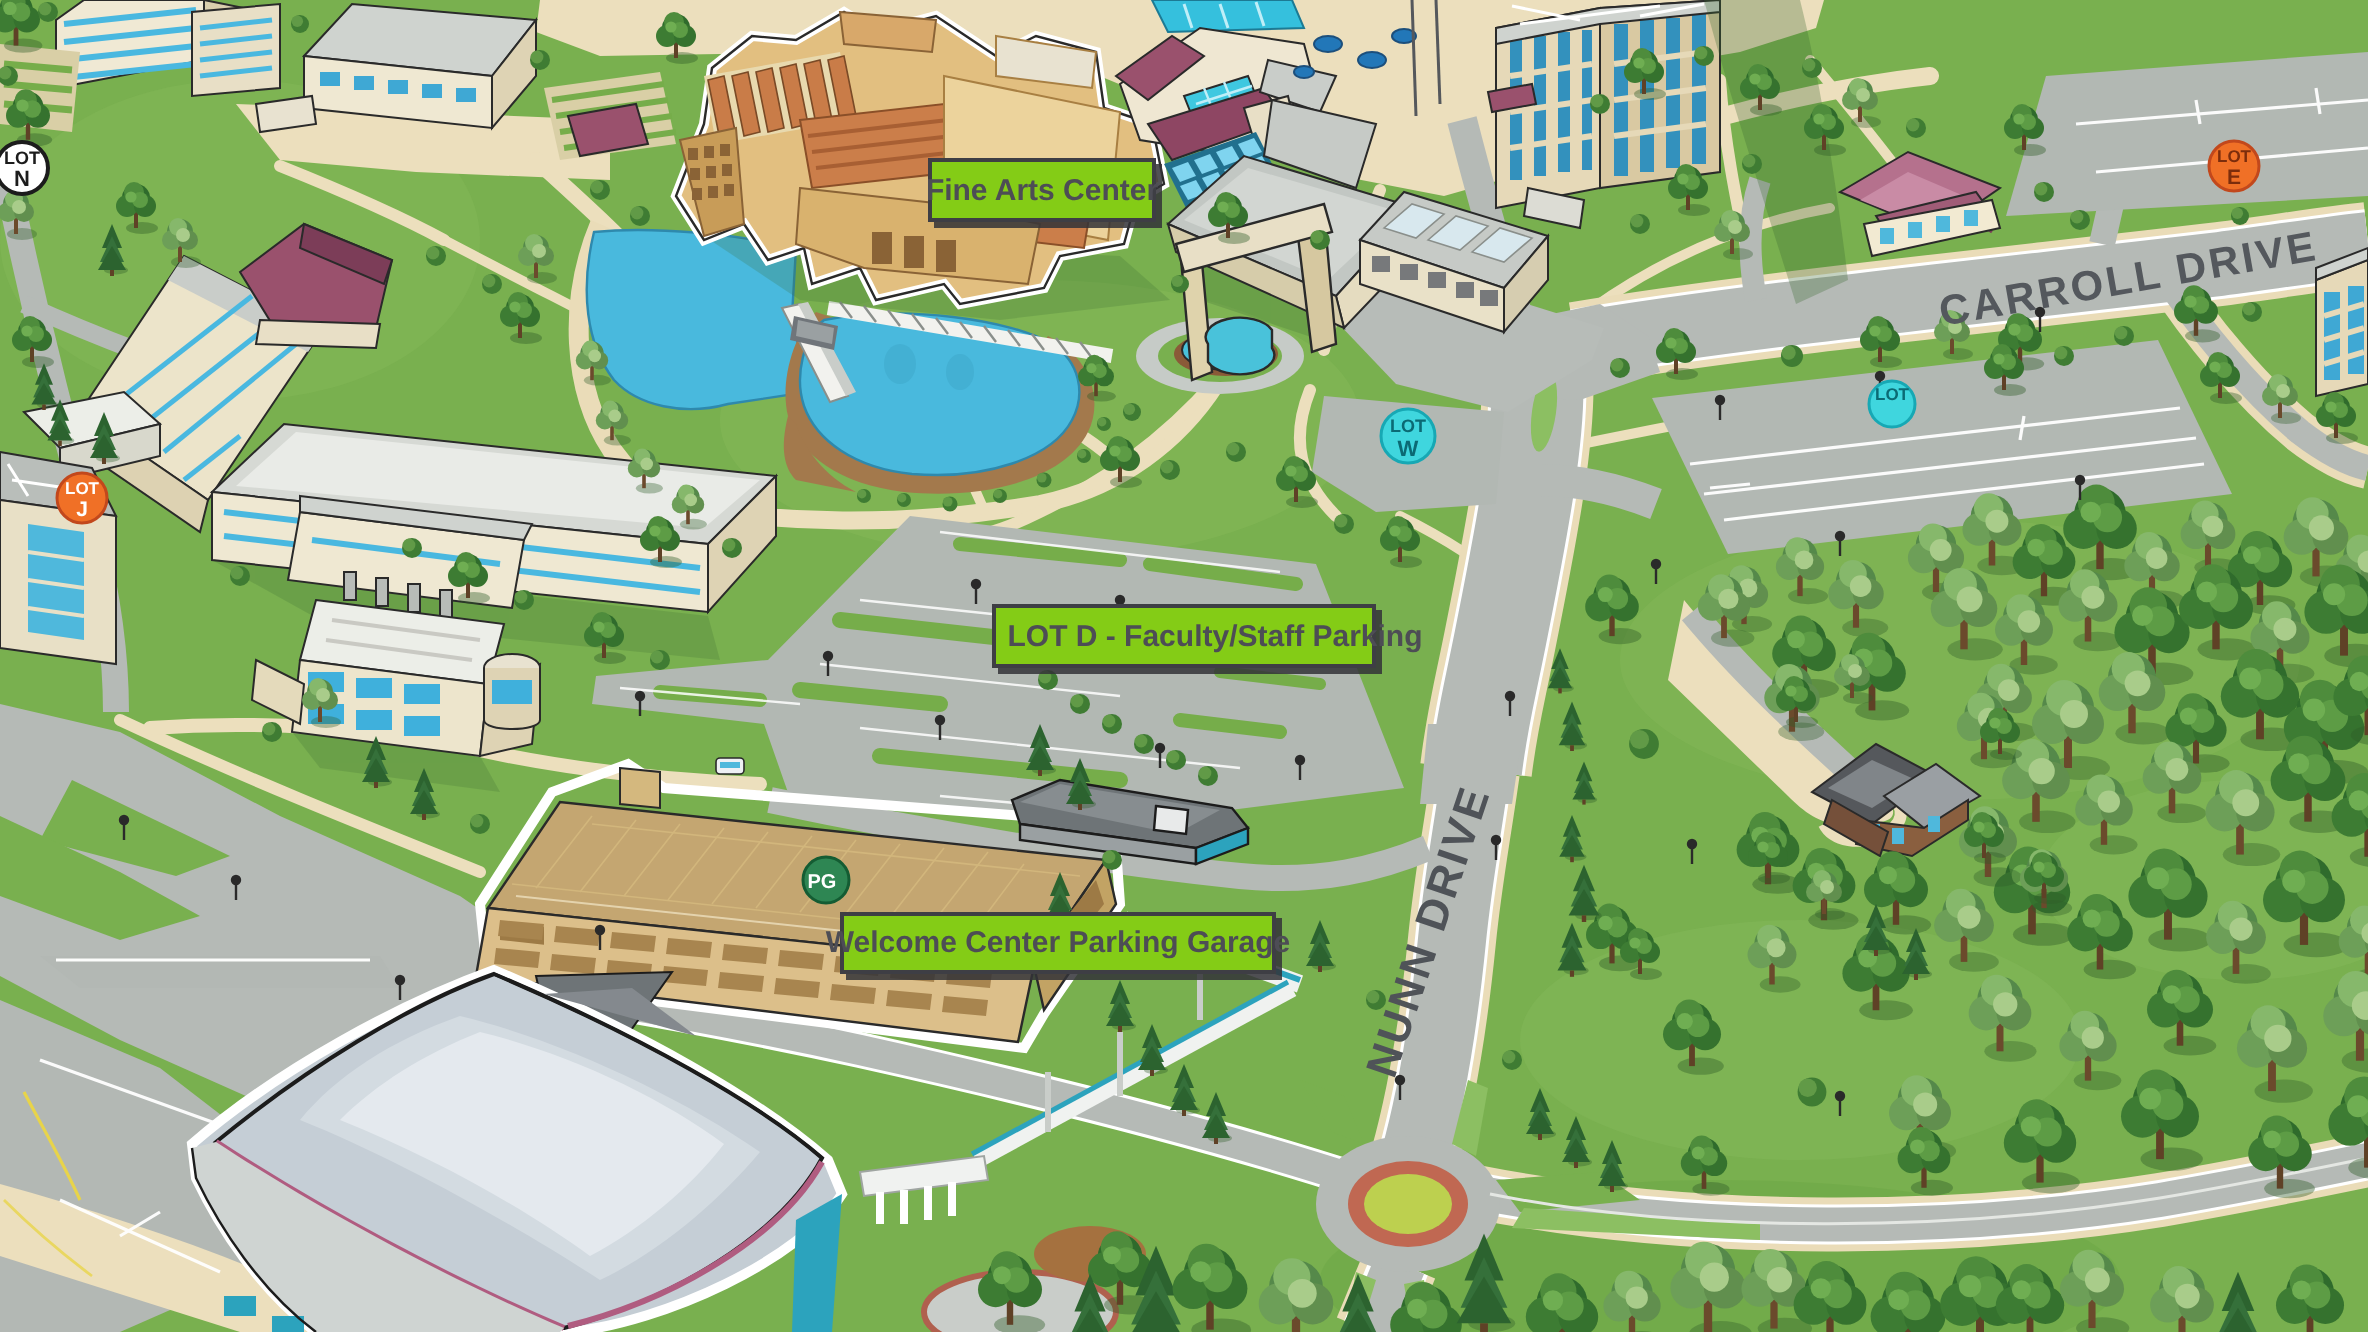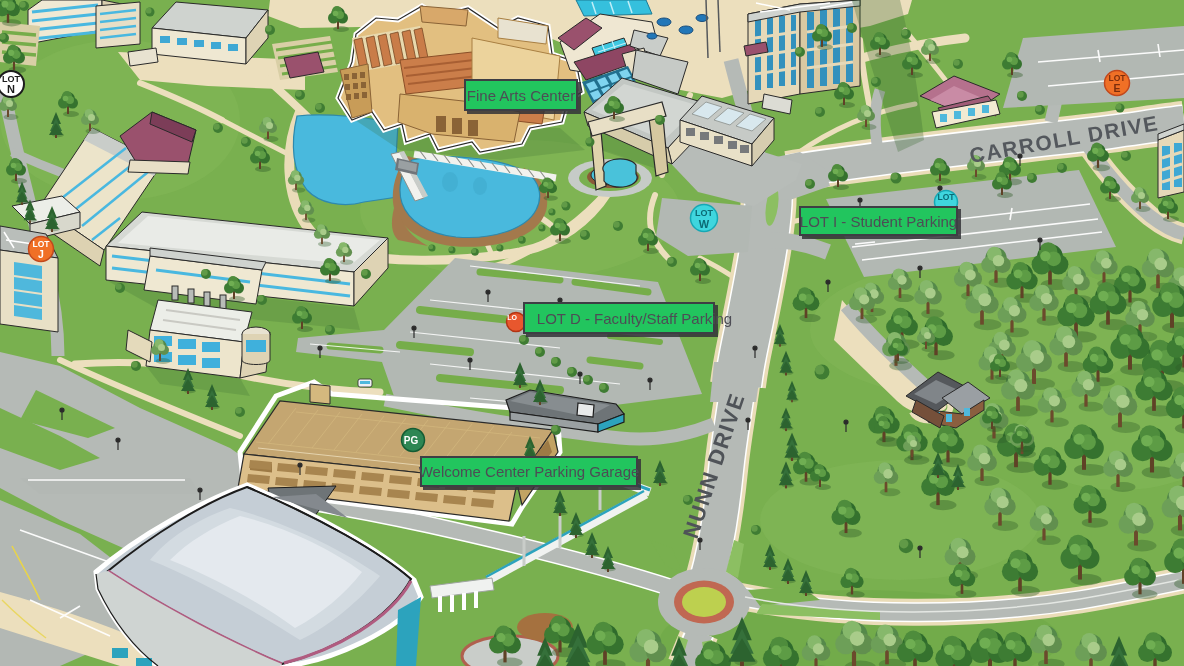--- a/index.html
+++ b/index.html
@@ -1,19 +1,19 @@
 <!DOCTYPE html>
 <html><head>
 <meta charset="utf-8">
 <style>
 html,body{margin:0;padding:0;}
 body{width:1184px;height:666px;overflow:hidden;font-family:"Liberation Sans",sans-serif;}
 #map{position:relative;width:1184px;height:666px;}
 svg{position:absolute;left:0;top:0;}
-.lbl{position:absolute;background:#22c55e;border:2px solid #3e3e44;box-shadow:3px 3px 0 rgba(50,50,55,0.85);color:#4d4d55;font-size:15px;white-space:nowrap;display:flex;align-items:center;justify-content:center;z-index:5;box-sizing:border-box;}
+.lbl{position:absolute;background:#84cc16;border:2px solid #3e3e44;box-shadow:3px 3px 0 rgba(50,50,55,0.85);color:#4d4d55;font-size:15px;white-space:nowrap;display:flex;align-items:center;justify-content:center;z-index:5;box-sizing:border-box;font-weight:bold;}
 </style>
 </head>
 <body>
 <div id="map">
 <svg width="1184" height="666" viewBox="0 0 1184 666">
 
 <rect x="0" y="0" width="1184" height="666" fill="#79b04f"></rect>
 
 <g>
 <ellipse cx="980" cy="330" rx="170" ry="70" fill="#83b758" opacity="0.55"></ellipse>
@@ -967,18 +967,17 @@
 
 <g>
 <circle cx="413" cy="440" r="11.5" fill="#2e8653" stroke="#145c33" stroke-width="1.5"></circle>
 <text x="411" y="444" font-size="10" fill="#ffffff">PG</text>
 </g>
 </g>
 </svg>
 
 <div class="lbl" style="left:464px;top:79px;width:114px;height:32px;">Fine Arts Center</div>
 
-<div class="lbl" style="left:799px;top:206px;width:159px;height:30px;">LOT I - Student Parking</div>
-
-<div class="lbl" style="left:523px;top:302px;width:192px;height:32px;padding-left:31px;">LOT D - Faculty/Staff Parking</div>
+
+<div class="lbl" style="left:496px;top:302px;width:192px;height:32px;padding-left:31px;">LOT D - Faculty/Staff Parking</div>
 
 <div class="lbl" style="left:420px;top:431px;width:218px;height:31px;margin-top:25px;">Welcome Center Parking Garage</div>
 </div>
 
 </body></html>

